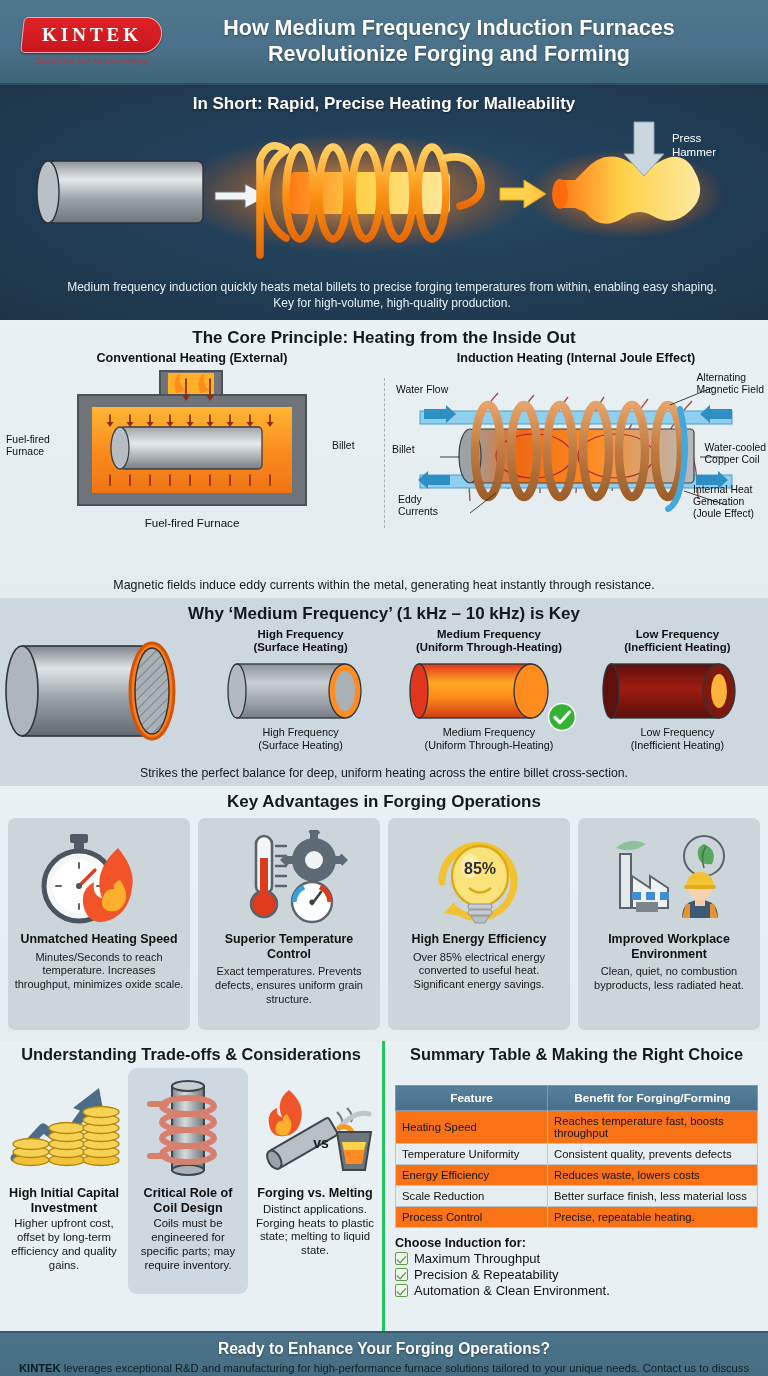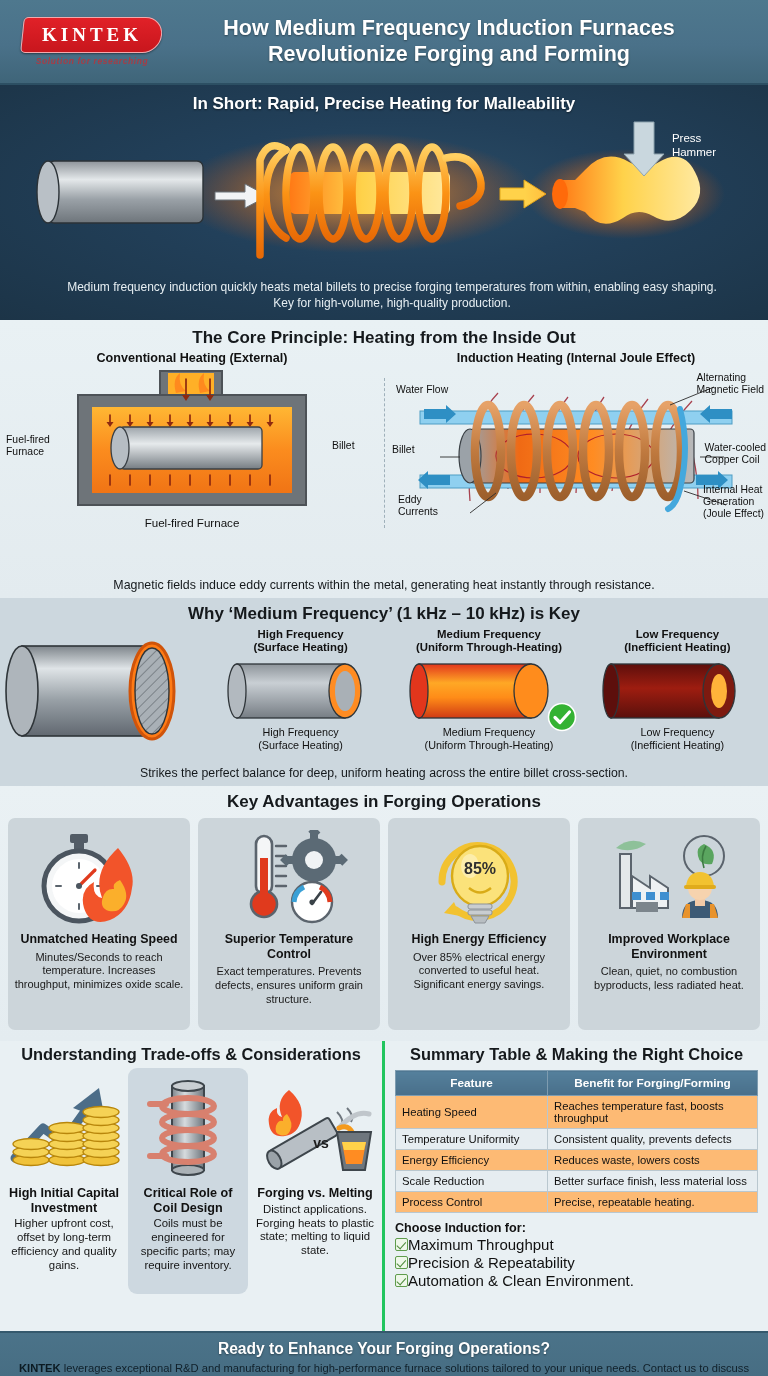--- a/index.html
+++ b/index.html
@@ -128,32 +128,32 @@
   .summary { flex:1; padding:4px 10px 0 10px; }
 
   .to-grid { display:flex; margin-top:4px; }
   .to-card { flex:1; padding:2px 5px; display:flex; flex-direction:column; align-items:center; }
   .to-card.hl { background:#cdd8e0; border-radius:9px; padding-bottom:21px; }
   .to-icon { height:112px; display:flex; align-items:flex-end; }
   .to-title { font-size:12.6px; font-weight:bold; text-align:center; line-height:1.16; margin-top:4px; color:#111; }
   .to-desc { font-size:11.4px; text-align:center; line-height:1.22; margin-top:2px; color:#151515; }
 
   
-  table.sum { width:100%; border-collapse:collapse; margin-top:6px; font-size:11.3px;border-radius:18px; }
+  table.sum { width:100%; border-collapse:collapse; margin-top:21px; font-size:11.3px;border-radius:18px; }
   table.sum th {
     background:linear-gradient(180deg,#55809c 0%,#496f8a 100%);
     color:#fff; font-size:11.8px; font-weight:bold; padding:5px 6px;
     border:1px solid #7e9cb0; text-align:center;
   }
-  table.sum td { border:1px solid #b9c7cf; padding:4px 6px; color:#111; background:#fdba74; }
+  table.sum td { border:1px solid #b9c7cf; padding:4px 6px; color:#111; background:#f97316; }
   table.sum tr:nth-child(even) td { background:#e6edf1; }
   td.feat { width:42%; }
 
   .choose-h { font-size:12.6px; font-weight:bold; margin-top:8px; color:#111; }
-  .choose-li { display:flex; align-items:center; font-size:15px; margin-top:1px; color:#111; }
+  .choose-li { display:flex; align-items:center; gap:6px; font-size:13px; margin-top:1px; color:#111; }
   .cbox {
     width:13px; height:13px; flex:0 0 13px; border:1.4px solid #5f9c4c;
     background:#eef7e9; border-radius:2px; position:relative;
   }
   .cbox:after {
     content:""; position:absolute; left:2.5px; top:1px; width:4px; height:7.5px;
     border:solid #4e8b3c; border-width:0 1.7px 1.7px 0; transform:rotate(42deg);
   }
 
   
@@ -388,21 +388,21 @@
         </div>
         <div class="lbl" style="left:8px; top:96px;">Billet</div>
         <div class="lbl" style="right:2px; top:94px;">
           <span>Water-cooled</span><br>
           <span>Copper Coil</span>
         </div>
         <div class="lbl" style="left:14px; top:146px;">
           <span>Eddy</span><br>
           <span>Currents</span>
         </div>
-        <div class="lbl" style="right:4px; top:136px;">
+        <div class="lbl" style="right:14px; top:136px;">
           <span>Internal Heat</span><br>
           <span>Generation</span><br>
           <span>(Joule Effect)</span>
         </div>
       </div>
     </div>
 
     <div class="core-footer">Magnetic fields induce eddy currents within the metal, generating heat instantly through resistance.</div>
   </div>
 

